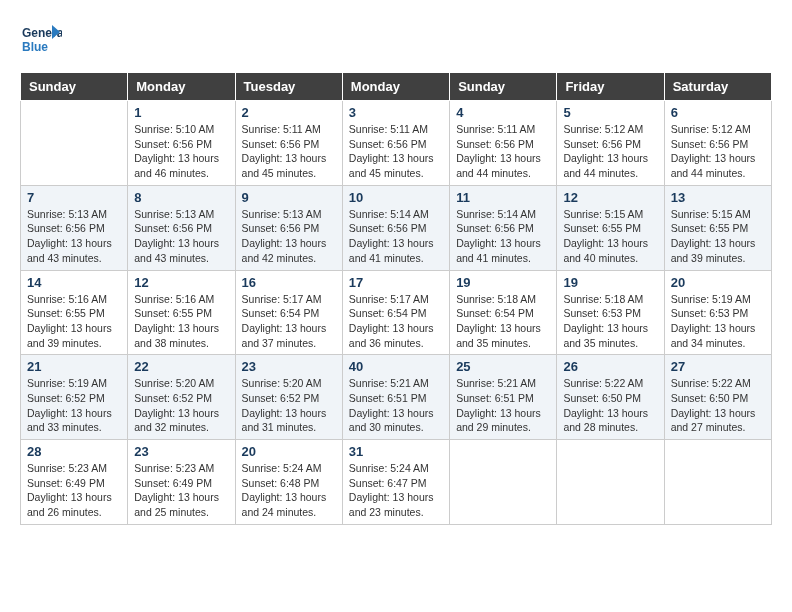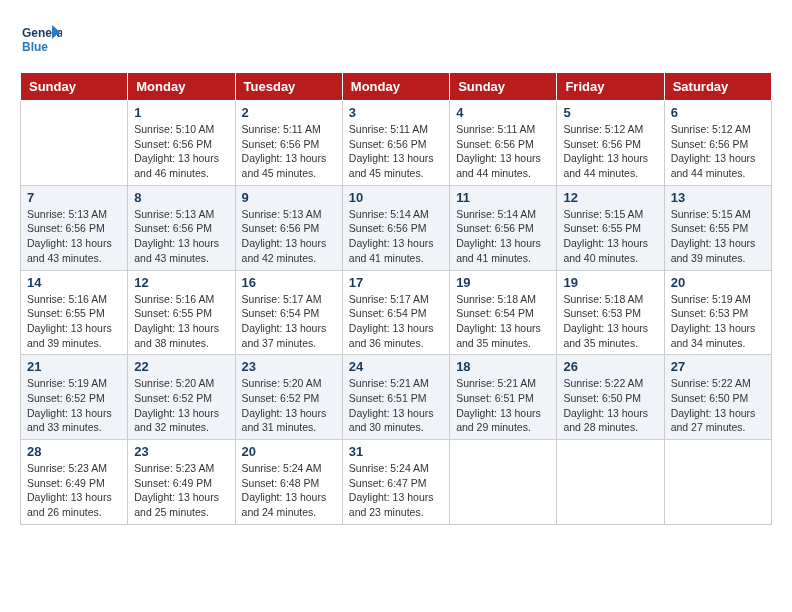--- a/index.html
+++ b/index.html
@@ -32,21 +32,21 @@
     }
     .subtitle {
       font-size: 16px;
       color: #333;
     }
     .calendar {
       width: 100%;
       border-collapse: collapse;
     }
     .calendar th {
-      background-color: #b91c1c;
+      background-color: #404040;
       color: #fff;
       text-align: left;
       padding: 6px 8px;
       font-size: 13px;
       border: 1px solid #fff;
     }
     .calendar td {
       border: 1px solid #ccc;
       vertical-align: top;
       padding: 4px 6px;
@@ -202,25 +202,25 @@
         </td>
         <td>
           <span class="day-num">22</span>
           <div class="day-info">Sunrise: 5:20 AM<br>Sunset: 6:52 PM<br>Daylight: 13 hours and 32 minutes.</div>
         </td>
         <td>
           <span class="day-num">23</span>
           <div class="day-info">Sunrise: 5:20 AM<br>Sunset: 6:52 PM<br>Daylight: 13 hours and 31 minutes.</div>
         </td>
         <td>
-          <span class="day-num">24</span>
+          <span class="day-num">40</span>
           <div class="day-info">Sunrise: 5:21 AM<br>Sunset: 6:51 PM<br>Daylight: 13 hours and 30 minutes.</div>
         </td>
         <td>
-          <span class="day-num">18</span>
+          <span class="day-num">25</span>
           <div class="day-info">Sunrise: 5:21 AM<br>Sunset: 6:51 PM<br>Daylight: 13 hours and 29 minutes.</div>
         </td>
         <td>
           <span class="day-num">26</span>
           <div class="day-info">Sunrise: 5:22 AM<br>Sunset: 6:50 PM<br>Daylight: 13 hours and 28 minutes.</div>
         </td>
         <td>
           <span class="day-num">27</span>
           <div class="day-info">Sunrise: 5:22 AM<br>Sunset: 6:50 PM<br>Daylight: 13 hours and 27 minutes.</div>
         </td>

